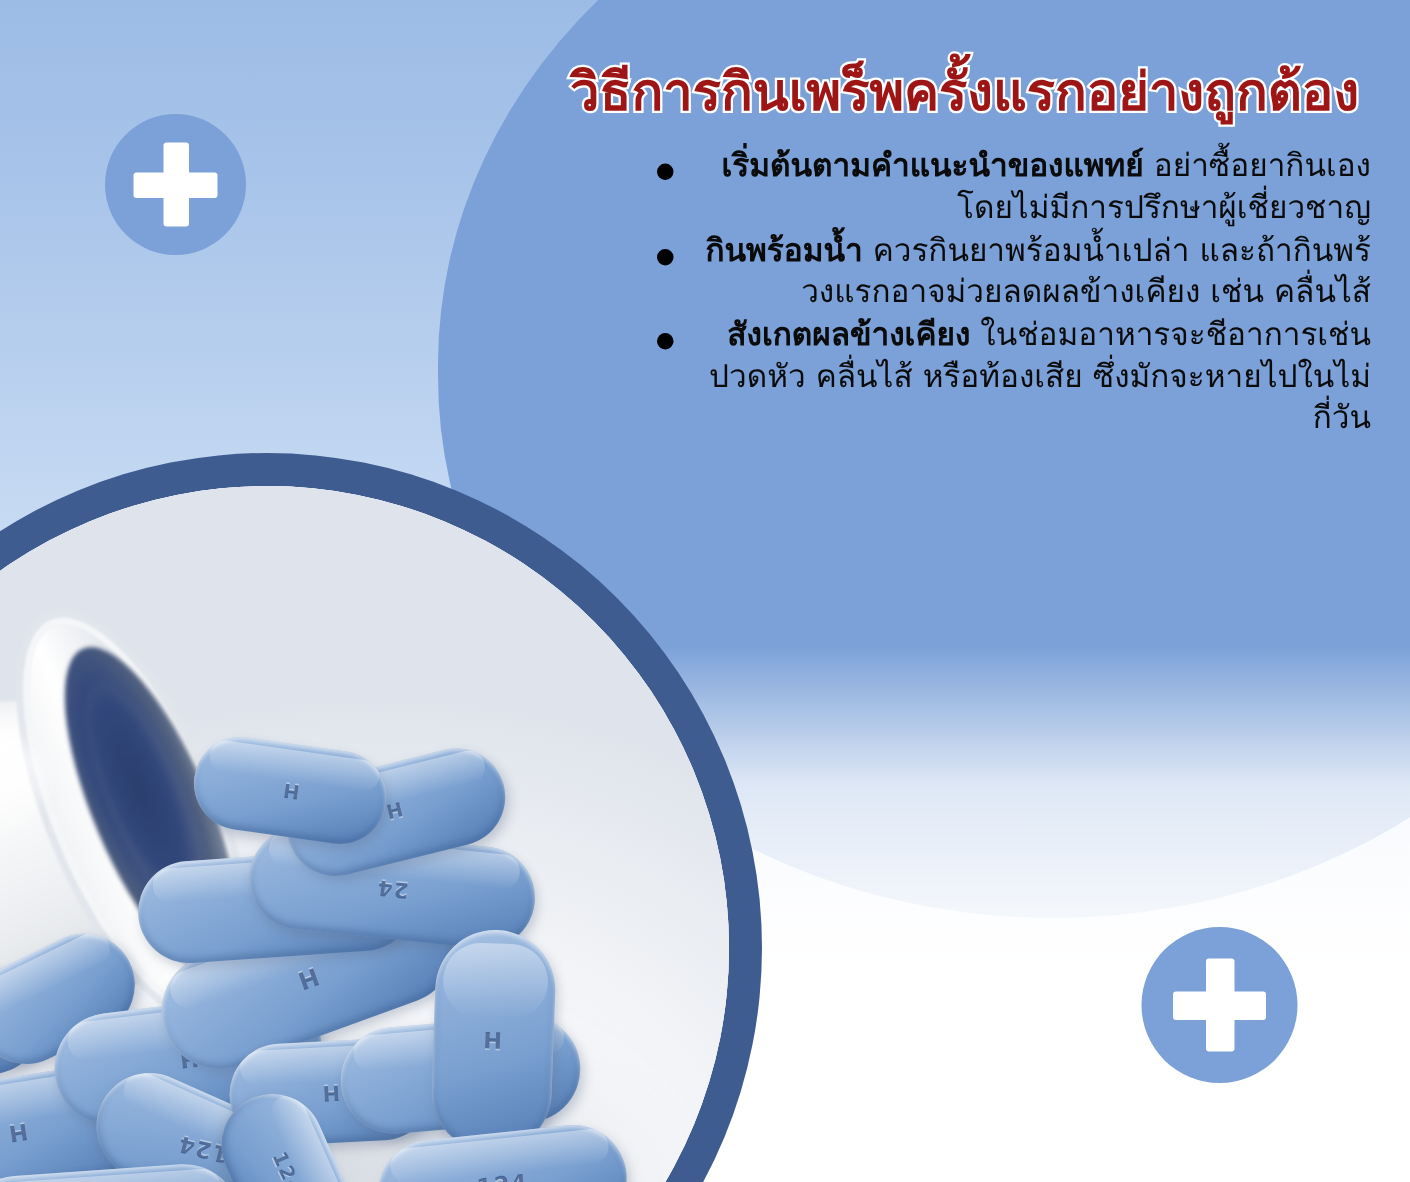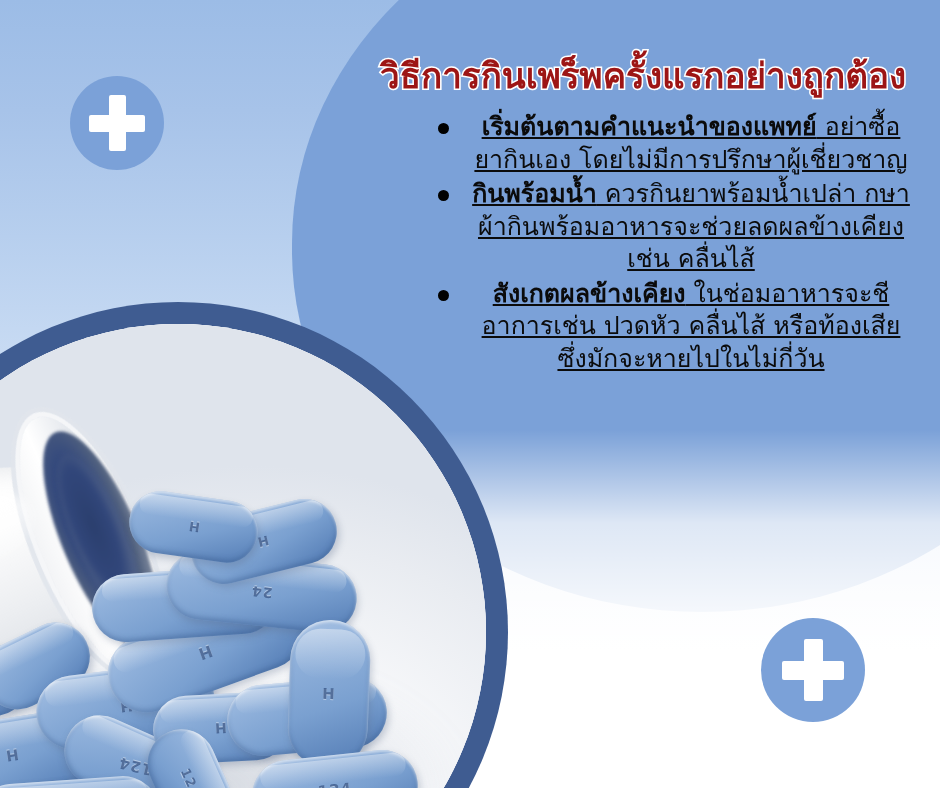--- a/index.html
+++ b/index.html
@@ -201,21 +201,21 @@
   .plus-badge .bar-v {
     position: absolute;
     background: #ffffff;
     border-radius: 2px;
   }
 
   
   .content {
     position: absolute;
     left: 360px;
-    top: 56px;
+    top: 42px;
     width: 566px;
   }
   .headline {
     margin: 0;
     font-size: 35px;
     font-weight: 700;
     color: #9d1515;
     text-align: center;
     letter-spacing: 0px;
     line-height: 1.18;
@@ -226,25 +226,24 @@
       1px 1px 0 rgba(255,255,255,0.85);
   }
   .bullets {
     list-style: none;
     margin: 14px 0 0 0;
     padding: 0 12px 0 108px;
   }
   .bullets li {
     position: relative;
     color: #0b0b0b;
-    font-size: 25px;
+    font-size: 21px;
     line-height: 1.30;
     margin-bottom: 2px;
-    text-align: center;
-    text-decoration: underline;
+    text-align: right;
   }
   .bullets li .dot {
     position: absolute;
     left: -30px;
     top: 12px;
     width: 11px;
     height: 11px;
     border-radius: 50%;
     background: #000000;
   }
@@ -344,21 +343,21 @@
   <div class="content">
     <h1 class="headline">วิธีการกินเพร็พครั้งแรกอย่างถูกต้อง</h1>
 
     <ul class="bullets">
       <li>
         <span class="dot"></span>
         <span class="lead">เริ่มต้นตามคำแนะนำของแพทย์</span><span class="rest">  อย่าซื้อยากินเอง โดยไม่มีการปรึกษาผู้เชี่ยวชาญ</span>
       </li>
       <li>
         <span class="dot"></span>
-        <span class="lead">กินพร้อมน้ำ</span><span class="rest">      ควรกินยาพร้อมน้ำเปล่า กษาผ้ากินพร้อมอาหารจะช่วยลดผลข้างเคียง เช่น คลื่นไส้</span>
+        <span class="lead">กินพร้อมน้ำ</span><span class="rest">      ควรกินยาพร้อมน้ำเปล่า และถ้ากินพร้วงแรกอาจม่วยลดผลข้างเคียง เช่น คลื่นไส้</span>
       </li>
       <li>
         <span class="dot"></span>
         <span class="lead">สังเกตผลข้างเคียง</span><span class="rest">   ในช่อมอาหารจะชีอาการเช่น ปวดหัว คลื่นไส้ หรือท้องเสีย ซึ่งมักจะหายไปในไม่กี่วัน</span>
       </li>
     </ul>
   </div>
 
 </div>
 

